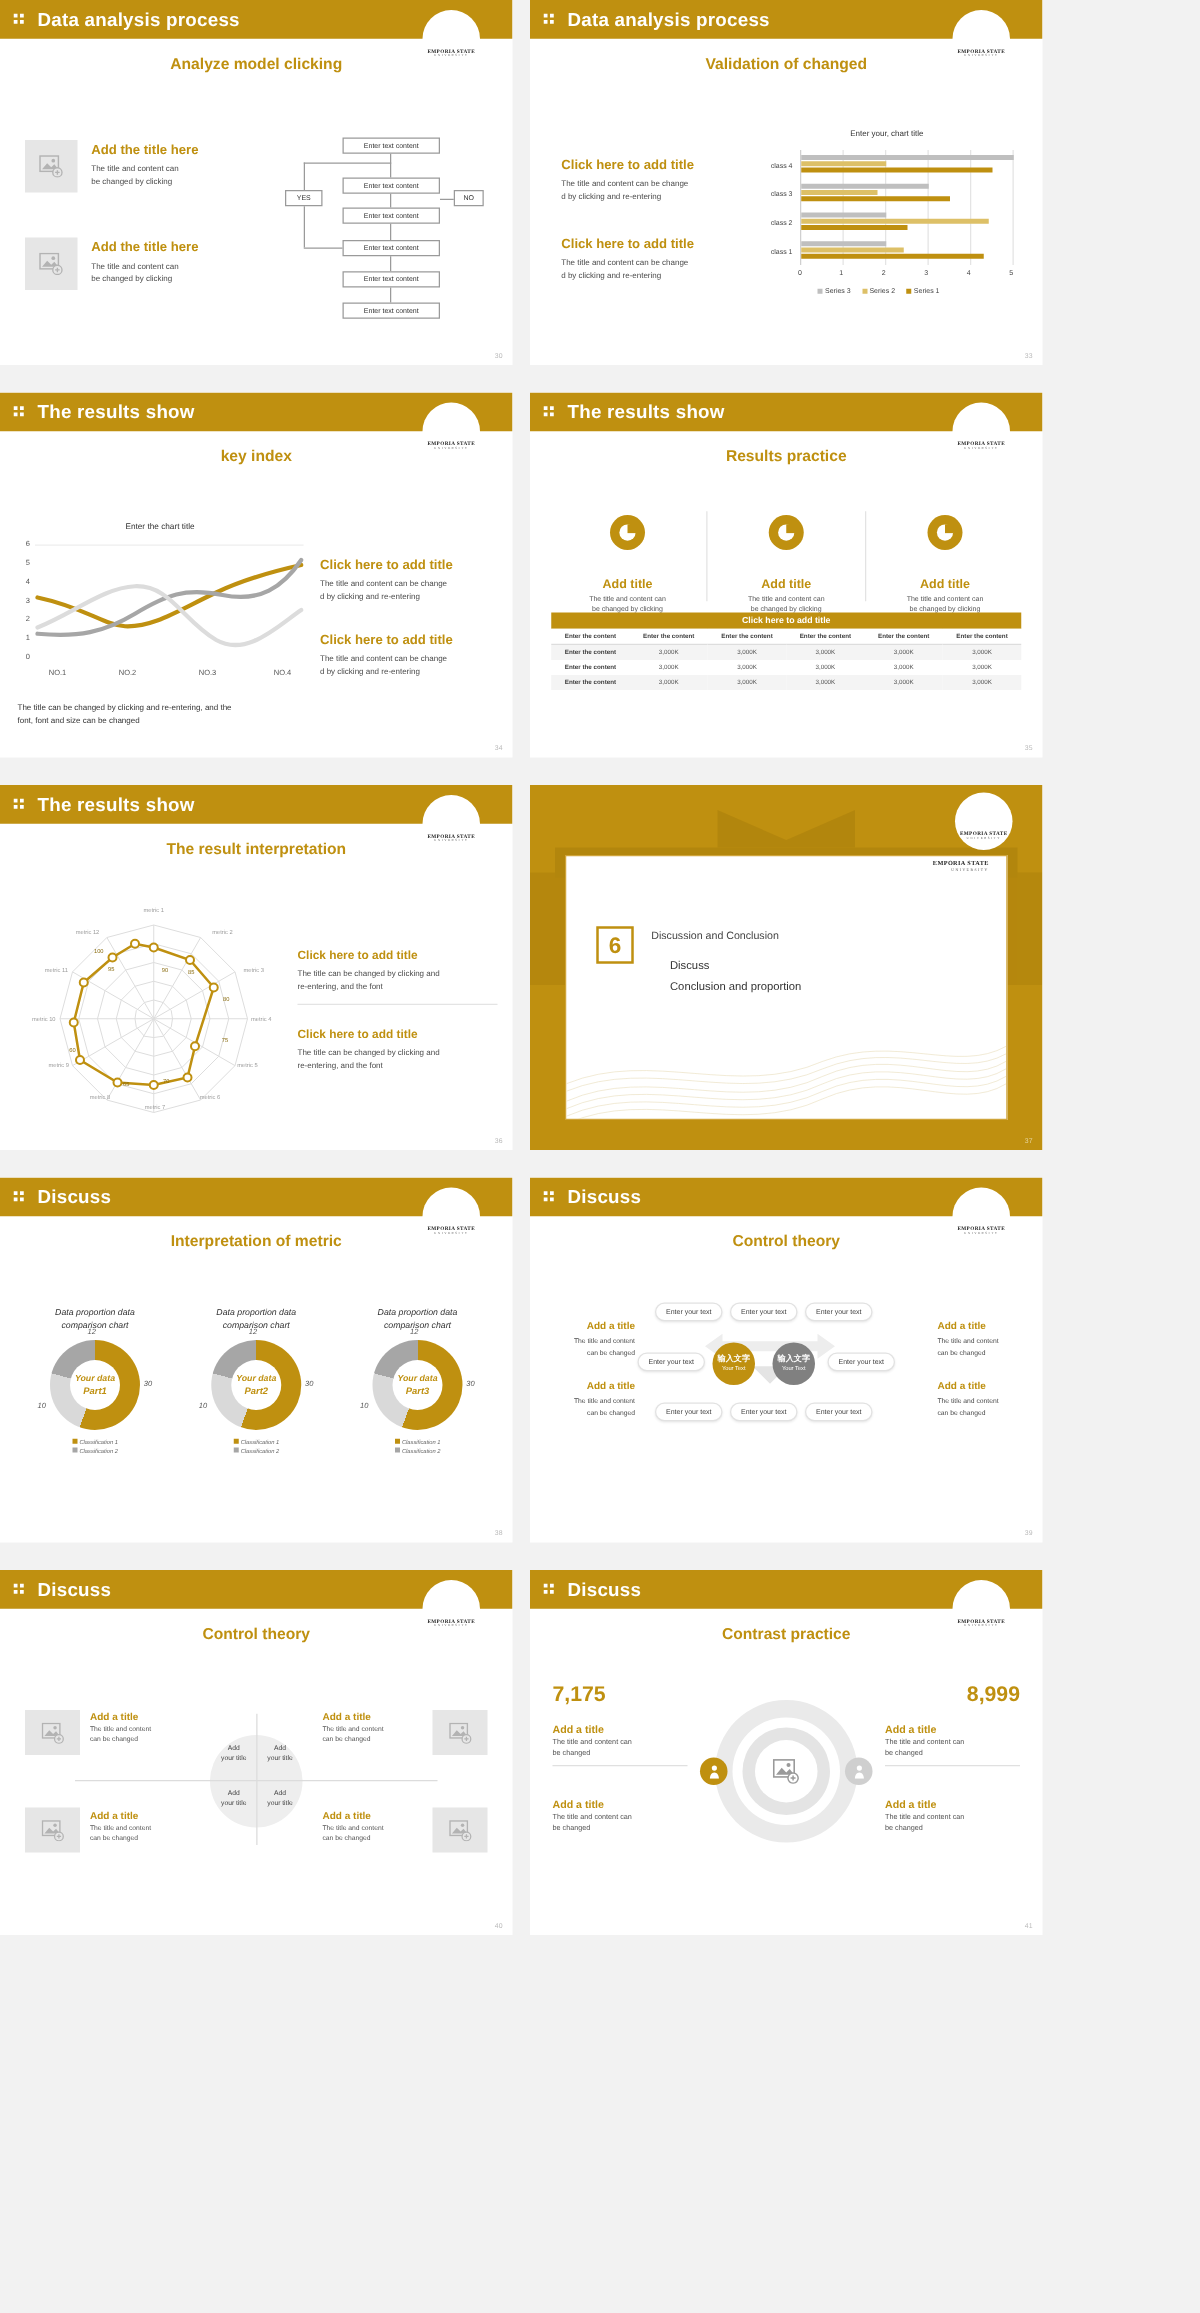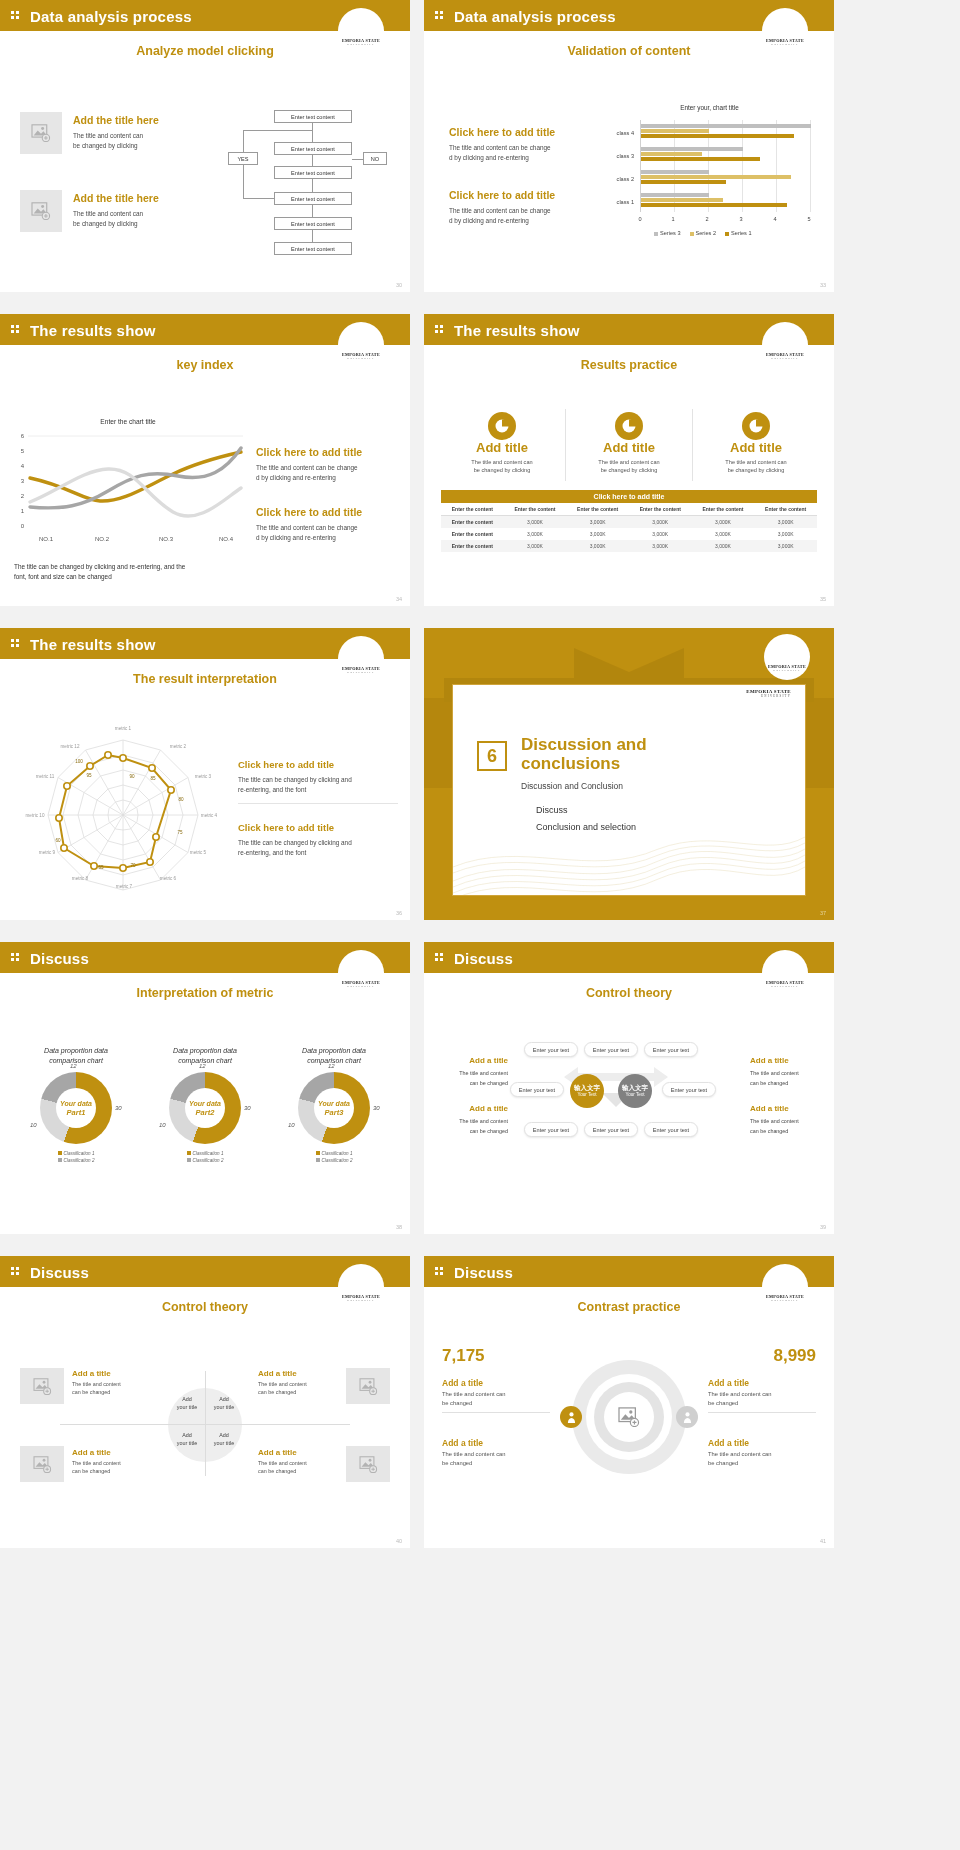--- a/index.html
+++ b/index.html
@@ -97,21 +97,21 @@
   .dicon::after{
     content:""; position:absolute; left:50%; top:50%; transform:translate(-50%,-50%);
     width:13px;height:13px;border-radius:50%; background:#fff;
   }
   .dicon .wedge{
     position:absolute; left:50%; top:50%; width:6.5px;height:6.5px;
     background:#bf9010; transform:translate(0,-100%);
     z-index:2;
   }
   .col3 { position:absolute; text-align:center; }
-  .col3 .t { color:#bf9010; font-weight:bold; font-size:13px; margin-top:0;}
+  .col3 .t { color:#bf9010; font-weight:bold; font-size:10px; margin-top:22px;}
   .col3 .b { color:#555; font-size:5.6px; line-height:8px; margin-top:3px;}
   .vdiv { position:absolute; width:1px; background:#e3e3e3;}
 
   table.tbl { position:absolute; border-collapse:collapse; width:376px; font-size:5px;}
   table.tbl td { padding:3px 2px; text-align:center; color:#555; }
   table.tbl tr.hdr td { font-weight:bold; color:#3d3d3d; background:#fff; border-bottom:1px solid #ddd;}
   table.tbl tr.alt td { background:#f4f4f4; }
   table.tbl td.first { font-weight:bold; color:#3d3d3d; }
   .tbl-band {
     position:absolute; background:#bf9010; color:#fff; font-size:7px; font-weight:bold;
@@ -258,21 +258,21 @@
           <i></i>
           <i></i>
           <i></i>
         </span>
     <span class="ttl">Data analysis process</span>
   </div>
   <div class="logo-circ">
     <div class="l1">EMPORIA STATE</div>
     <div class="l2">UNIVERSITY</div>
   </div>
-  <div class="sub-title">Validation of content</div>
+  <div class="sub-title">Validation of changed</div>
 
   <div style="position:absolute;left:25px;top:126px;width:125px">
     <div class="blk-title">Click here to add title</div>
     <div class="blk-body" style="margin-top:4px;white-space:pre-line">The title and content can be change
 d by clicking and re-entering</div>
   </div>
   <div style="position:absolute;left:25px;top:189px;width:125px">
     <div class="blk-title">Click here to add title</div>
     <div class="blk-body" style="margin-top:4px;white-space:pre-line">The title and content can be change
 d by clicking and re-entering</div>
@@ -586,34 +586,32 @@
         <path d="M0,62 C70,34 140,74 210,44 C270,20 320,54 360,32"></path>
         <path d="M0,56 C70,28 140,68 210,38 C270,16 320,48 360,26"></path>
       </g>
     </svg>
     <div class="logo-circ" style="right:14px;top:4px;background:transparent;width:auto;height:auto;align-items:flex-end">
       <div class="l1" style="font-size:5px">EMPORIA STATE</div>
       <div class="l2" style="font-size:3px">UNIVERSITY</div>
     </div>
     <div class="cover-num">6</div>
     <div style="position:absolute;left:68px;top:50px;right:18px">
-      <div style="color:#bf9010;font-size:17px;font-weight:bold;line-height:19px;white-space:pre-line">Discussion and
-conclusions</div>
       <div style="color:#444;font-size:8.5px;margin-top:8px">Discussion and Conclusion</div>
       <div style="margin-top:14px;display:flex;align-items:center;gap:6px">
         <span class="dots" style="position:relative;left:0;top:0;width:9px;height:10px;display:inline-block">
           <i style="background:#bf9010"></i><i style="background:#bf9010"></i><i style="background:#bf9010"></i><i style="background:#bf9010"></i>
         </span>
         <span style="font-size:9px;color:#333">Discuss</span>
       </div>
       <div style="margin-top:7px;display:flex;align-items:center;gap:6px">
         <span class="dots" style="position:relative;left:0;top:0;width:9px;height:10px;display:inline-block">
           <i style="background:#bf9010"></i><i style="background:#bf9010"></i><i style="background:#bf9010"></i><i style="background:#bf9010"></i>
         </span>
-        <span style="font-size:9px;color:#333">Conclusion and selection</span>
+        <span style="font-size:9px;color:#333">Conclusion and proportion</span>
       </div>
     </div>
   </div>
   <div class="pageno" style="color:#e6d49a">37</div>
 </div>
 
 <div class="slide">
   <div class="band">
     <span class="dots">
           <i></i>

